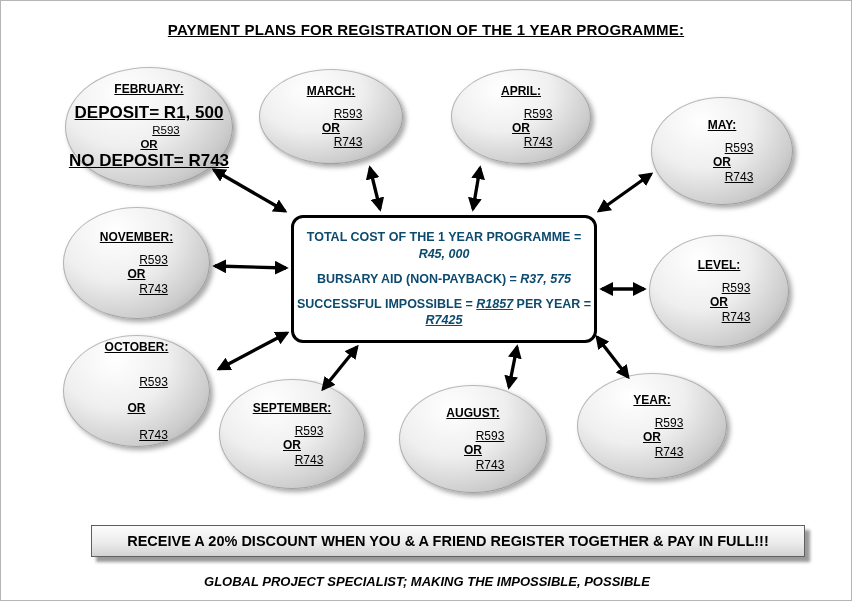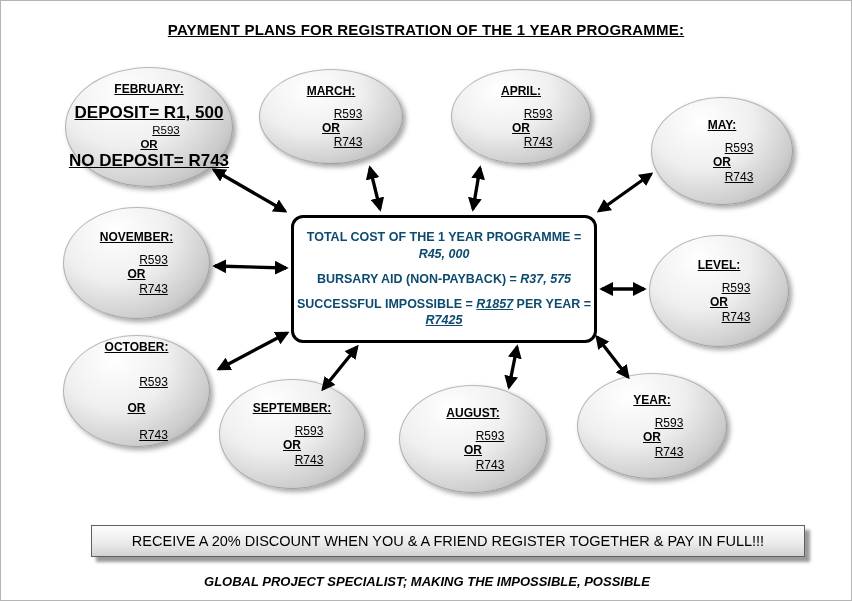--- a/index.html
+++ b/index.html
@@ -79,21 +79,21 @@
   .banner {
     position: absolute;
     left: 90px; top: 524px;
     width: 714px; height: 32px;
     border: 1px solid #5f5f5f;
     background: linear-gradient(to bottom, #fcfcfc 0%, #ececec 55%, #d2d2d2 100%);
     box-shadow: 5px 5px 3px #9a9a9a;
     display: flex;
     align-items: center;
     justify-content: center;
-    font-weight: normal;
+    font-weight: bold;
     font-size: 14.5px;
     color: #000;
   }
   .footer {
     position: absolute;
     top: 573px;
     left: 1px;
     width: 100%;
     text-align: center;
     font-weight: bold;

